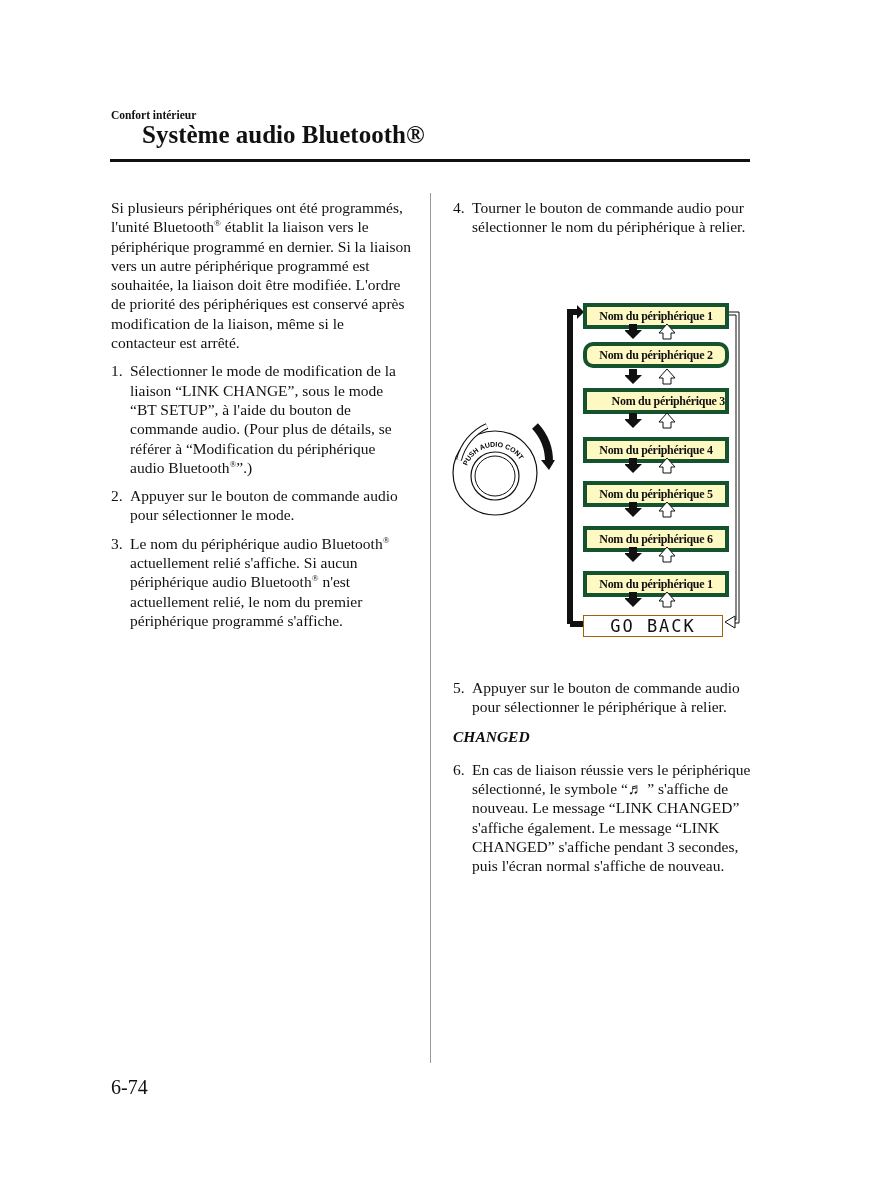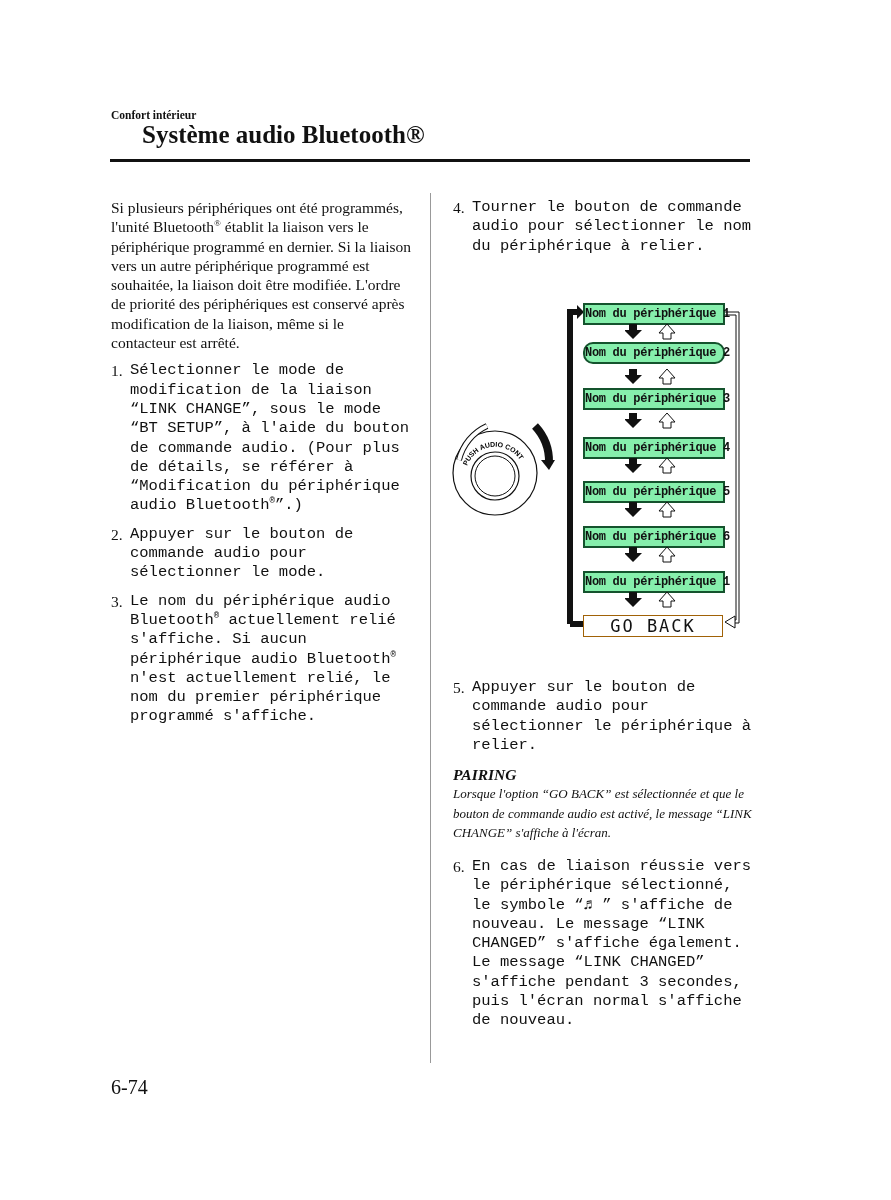--- a/index.html
+++ b/index.html
@@ -8,26 +8,26 @@
   .title { position:absolute; left:110px; top:121px; font-size:25px; font-weight:bold; letter-spacing:0px;margin-left:32px; }
   .rule { position:absolute; left:110px; top:159px; width:640px; height:3px; background:#111; }
   .divider { position:absolute; left:430px; top:193px; width:1px; height:870px; background:#999; }
   .col-left { position:absolute; left:111px; top:198px; width:300px; font-size:15.5px; line-height:19.3px; }
   .col-right { position:absolute; left:453px; top:198px; width:300px; font-size:15.5px; line-height:19.3px; }
   .subhead { font-weight:bold; text-decoration:underline; margin:0 0 8px 0; font-size:15px; line-height:18px; }
   sup { font-size:9px; line-height:0; vertical-align:super; }
   p { margin:0; }
   .step { display:flex; margin-top:9px; }
   .step .num { width:19px; flex:none; }
-  .step .txt { flex:1;font-family:Liberation Mono, monospace; }
+  .step .txt { flex:1; }
   .note-head { font-style:italic; font-weight:bold; font-size:15.5px; margin-top:10px; }
   .note-body { font-style:italic; font-size:13px; line-height:19.5px; }
   .page-num { position:absolute; left:111px; top:1076px; font-size:20px; font-weight:normal; }
   .diagram { position:absolute; left:445px; top:298px; width:310px; height:340px; }
-  .devbox { position:absolute; left:138px; width:138px; height:18px; border:2px solid #14532d; font-family:Liberation Mono, monospace; font-weight:bold; font-size:12px; line-height:18px; text-align:center; white-space:nowrap; letter-spacing:-0.3px; background:#86efac; }
+  .devbox { position:absolute; left:138px; width:138px; height:18px; border:4px solid #14532d; font-family:Liberation Serif, serif; font-weight:bold; font-size:12px; line-height:18px; text-align:center; white-space:nowrap; letter-spacing:-0.3px; background:#fef9c3; }
   .goback { position:absolute; left:138px; width:138px; height:20px; border:1px solid #a16207; font-family:"DejaVu Sans Mono", monospace; font-size:17px; line-height:20px; text-align:center; letter-spacing:2px; }
 </style>
 </head>
 <body>
 
 <div class="section">Confort intérieur</div>
 <div class="title">Système audio Bluetooth®</div>
 <div class="rule"></div>
 <div class="divider"></div>
 
@@ -115,21 +115,20 @@
       </svg>
       <div class="goback" style="top: 317.2px;">GO BACK</div>
     </div>
 </div>
 
 <div class="col-right" style="top:678px">
   <div class="step" style="margin-top:0">
     <span class="num">5.</span>
     <span class="txt"><span>Appuyer sur le bouton de commande audio pour sélectionner le périphérique à relier.</span><br></span>
   </div>
-  <div class="note-head">PAIRING</div>
-  <div class="note-body">Lorsque l'option “GO BACK” est sélectionnée et que le bouton de commande audio est activé, le message “LINK CHANGE” s'affiche à l'écran.</div>
+  <div class="note-head">CHANGED</div>
   <div class="step" style="margin-top:14px">
     <span class="num">6.</span>
     <span class="txt">En cas de liaison réussie vers le périphérique sélectionné, le symbole “♬ ” s'affiche de nouveau. Le message “LINK CHANGED” s'affiche également. Le message “LINK CHANGED” s'affiche pendant 3 secondes, puis l'écran normal s'affiche de nouveau.</span>
   </div>
 </div>
 
 <div class="page-num">6-74</div>
 
 </body></html>

